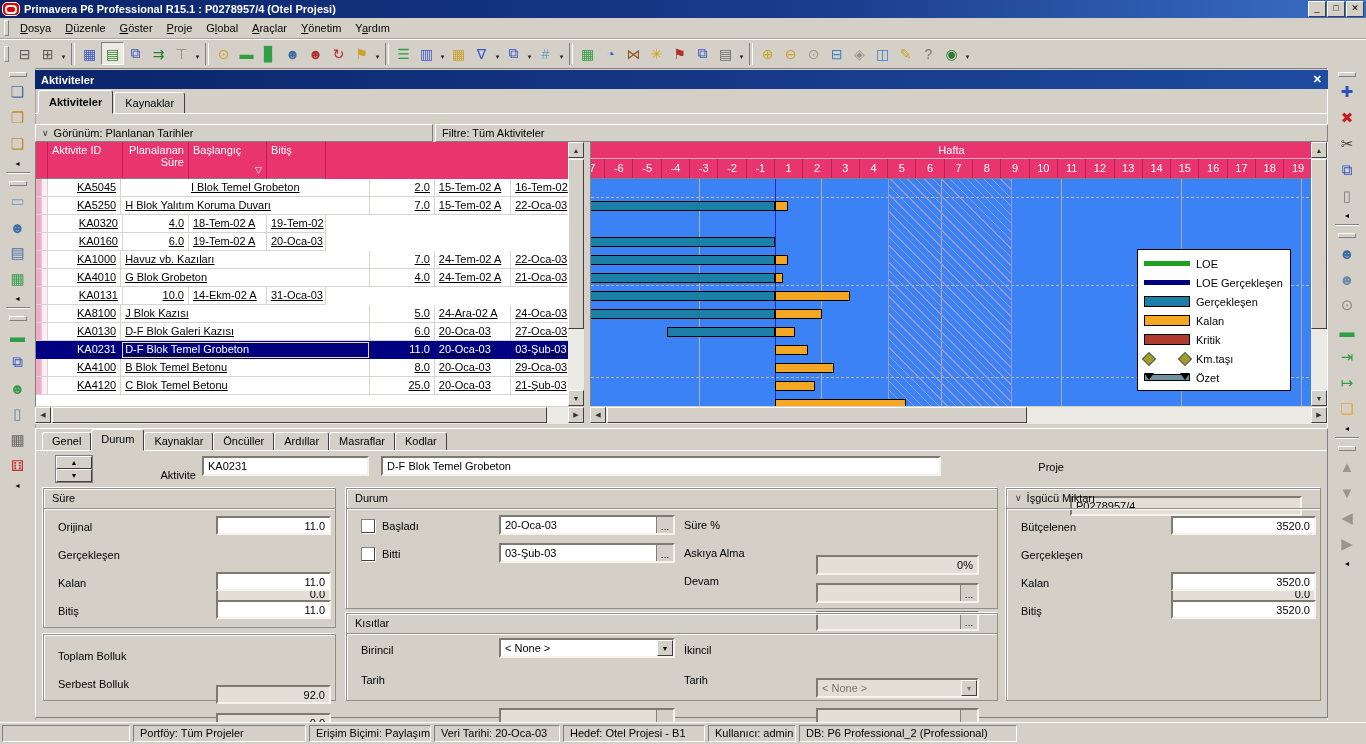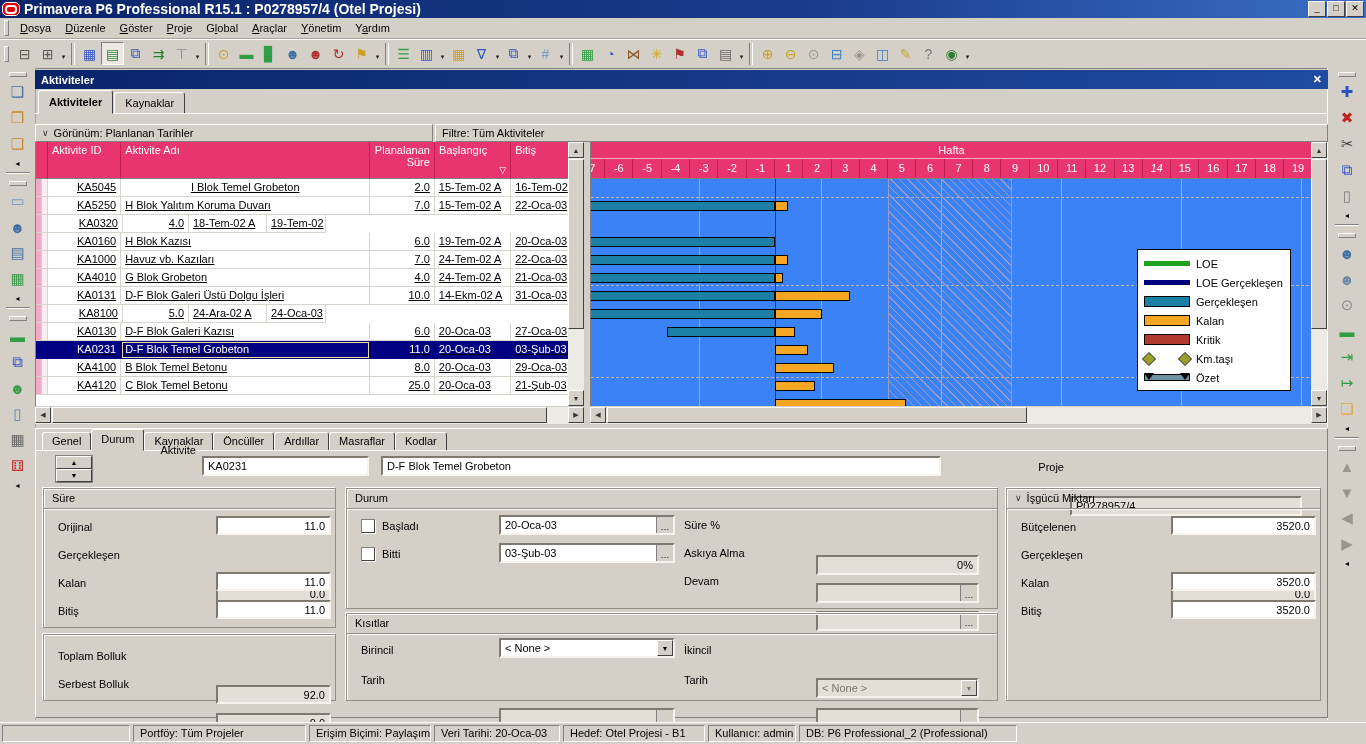--- a/index.html
+++ b/index.html
@@ -5,21 +5,21 @@
   html,body{margin:0;padding:0;background:#777;}
   #app{position:relative;width:1366px;height:744px;background:#D4D0C8;overflow:hidden;
        font-family:"Liberation Sans",sans-serif;font-size:11px;color:#000;}
   
   .titlebar{position:absolute;left:0;top:0;width:1366px;height:18px;
     background:linear-gradient(90deg,#0a246a 0%,#1a3c8c 60%,#3a6ec4 100%);
     color:#fff;display:flex;align-items:center;gap:4px;padding-left:2px;box-sizing:border-box;}
   .app-icon{width:16px;height:12px;background:#e00000;border-radius:5px;border:1px solid #fff;
     display:inline-flex;align-items:center;justify-content:center;}
   .app-icon i{display:block;width:8px;height:5px;border:2px solid #fff;border-radius:4px;}
-  .title-text{font-weight:bold;font-size:14px;white-space:nowrap;}
+  .title-text{font-weight:bold;font-size:11px;white-space:nowrap;}
   .win-controls{margin-left:auto;display:flex;gap:1px;padding-right:2px;}
   .win-btn{width:16px;height:14px;background:#D4D0C8;border:1px solid;border-color:#fff #404040 #404040 #fff;
     font-size:9px;line-height:12px;text-align:center;color:#000;}
   .menubar{position:absolute;left:0;top:18px;width:1366px;height:20px;background:#D4D0C8;
     display:flex;align-items:center;border-bottom:1px solid #a8a49c;}
   .grip{width:3px;height:14px;margin:0 4px;border:1px solid;border-color:#fff #808080 #808080 #fff;}
   .menu-item{padding:2px 7px;cursor:default;}
   .toolbar-top{position:absolute;left:0;top:39px;width:1366px;height:29px;background:#D4D0C8;
     display:flex;align-items:center;border-bottom:1px solid #808080;box-shadow:0 1px 0 #fff inset;}
   .tb-group{display:flex;align-items:center;height:26px;}
@@ -296,21 +296,20 @@
     <span>Görünüm: Planlanan Tarihler</span>
   </div>
   <div class="opt-bar" style="left:435px;width:893px;">
     <span>Filtre: Tüm Aktiviteler</span>
   </div>
 
   <div class="grid">
     <div class="grid-header" id="grid-header">
         <div class="gh-cell" style="width: 12px;"></div>
         <div class="gh-cell" style="width: 75px;">Aktivite ID</div>
-        <div class="gh-cell" style="width: 255px;">Aktivite Adı</div>
         <div class="gh-cell num" style="width: 66px;">Planalanan Süre</div>
         <div class="gh-cell" style="width: 78px;">Başlangıç<span class="sort-glyph">▽</span></div>
         <div class="gh-cell" style="width: 59px;">Bitiş</div>
       </div>
     <div class="grid-body" id="grid-body">
         <div class="grow">
           <div class="gcell strip1" style="width: 6px; padding: 0px;"></div>
           <div class="gcell strip2" style="width: 6px; padding: 0px;"></div>
           <div class="gcell num" style="width: 75px;">KA5045</div>
           <div class="gcell" style="width: 255px; text-align: center;">I Blok Temel Grobeton</div>
@@ -332,21 +331,20 @@
           <div class="gcell strip2" style="width: 6px; padding: 0px;"></div>
           <div class="gcell num" style="width: 75px;">KA0320</div>
           <div class="gcell num" style="width: 66px;">4.0</div>
           <div class="gcell" style="width: 78px;">18-Tem-02 A</div>
           <div class="gcell" style="width: 59px;">19-Tem-02</div>
         </div>
         <div class="grow">
           <div class="gcell strip1" style="width: 6px; padding: 0px;"></div>
           <div class="gcell strip2" style="width: 6px; padding: 0px;"></div>
           <div class="gcell num" style="width: 75px;">KA0160</div>
-          <div class="gcell" style="width: 255px;">H Blok Kazısı</div>
           <div class="gcell num" style="width: 66px;">6.0</div>
           <div class="gcell" style="width: 78px;">19-Tem-02 A</div>
           <div class="gcell" style="width: 59px;">20-Oca-03</div>
         </div>
         <div class="grow">
           <div class="gcell strip1" style="width: 6px; padding: 0px;"></div>
           <div class="gcell strip2" style="width: 6px; padding: 0px;"></div>
           <div class="gcell num" style="width: 75px;">KA1000</div>
           <div class="gcell" style="width: 255px;">Havuz vb. Kazıları</div>
           <div class="gcell num" style="width: 66px;">7.0</div>
@@ -359,29 +357,29 @@
           <div class="gcell num" style="width: 75px;">KA4010</div>
           <div class="gcell" style="width: 255px;">G Blok Grobeton</div>
           <div class="gcell num" style="width: 66px;">4.0</div>
           <div class="gcell" style="width: 78px;">24-Tem-02 A</div>
           <div class="gcell" style="width: 59px;">21-Oca-03</div>
         </div>
         <div class="grow">
           <div class="gcell strip1" style="width: 6px; padding: 0px;"></div>
           <div class="gcell strip2" style="width: 6px; padding: 0px;"></div>
           <div class="gcell num" style="width: 75px;">KA0131</div>
-          <div class="gcell" style="width: 255px;">D-F Blok Galeri Üstü Dolgu İşleri</div>
           <div class="gcell num" style="width: 66px;">10.0</div>
           <div class="gcell" style="width: 78px;">14-Ekm-02 A</div>
           <div class="gcell" style="width: 59px;">31-Oca-03</div>
         </div>
         <div class="grow">
           <div class="gcell strip1" style="width: 6px; padding: 0px;"></div>
           <div class="gcell strip2" style="width: 6px; padding: 0px;"></div>
           <div class="gcell num" style="width: 75px;">KA8100</div>
+          <div class="gcell" style="width: 255px;">J Blok Kazısı</div>
           <div class="gcell num" style="width: 66px;">5.0</div>
           <div class="gcell" style="width: 78px;">24-Ara-02 A</div>
           <div class="gcell" style="width: 59px;">24-Oca-03</div>
         </div>
         <div class="grow">
           <div class="gcell strip1" style="width: 6px; padding: 0px;"></div>
           <div class="gcell strip2" style="width: 6px; padding: 0px;"></div>
           <div class="gcell num" style="width: 75px;">KA0130</div>
           <div class="gcell" style="width: 255px;">D-F Blok Galeri Kazısı</div>
           <div class="gcell num" style="width: 66px;">6.0</div>
@@ -442,21 +440,21 @@
         <div class="week-cell" style="left: 268.9px; width: 28.3px;">4</div>
         <div class="week-cell" style="left: 297.2px; width: 28.3px;">5</div>
         <div class="week-cell" style="left: 325.5px; width: 28.3px;">6</div>
         <div class="week-cell" style="left: 353.8px; width: 28.3px;">7</div>
         <div class="week-cell" style="left: 382.1px; width: 28.3px;">8</div>
         <div class="week-cell" style="left: 410.4px; width: 28.3px;">9</div>
         <div class="week-cell" style="left: 438.7px; width: 28.3px;">10</div>
         <div class="week-cell" style="left: 467px; width: 28.3px;">11</div>
         <div class="week-cell" style="left: 495.3px; width: 28.3px;">12</div>
         <div class="week-cell" style="left: 523.6px; width: 28.3px;">13</div>
-        <div class="week-cell" style="left: 551.9px; width: 28.3px; font-style: italic;">14</div>
+        <div class="week-cell" style="left: 551.9px; width: 28.3px;">14</div>
         <div class="week-cell" style="left: 580.2px; width: 28.3px;">15</div>
         <div class="week-cell" style="left: 608.5px; width: 28.3px;">16</div>
         <div class="week-cell" style="left: 636.8px; width: 28.3px;">17</div>
         <div class="week-cell" style="left: 665.1px; width: 28.3px;">18</div>
         <div class="week-cell" style="left: 693.4px; width: 28.3px;">19</div>
       </div>
     <div class="gantt-body" id="gantt-body">
         <div class="gridline" style="left: 108px;"></div>
         <div class="gridline" style="left: 230px;"></div>
         <div class="gridline" style="left: 350px;"></div>
@@ -562,21 +560,21 @@
         <div class="dtab">Masraflar</div>
         <div class="dtab">Kodlar</div>
       </div>
     <div class="dtab-line"></div>
 
     <div class="spinner">
       <div class="spin-btn">▲</div>
       <div class="spin-btn">▼</div>
     </div>
 
-    <div class="dlabel" style="left:100px;top:11px;width:60px;text-align:right;">Aktivite</div>
+    <div class="dlabel" style="left:100px;top:36px;width:60px;text-align:right;">Aktivite</div>
     <input class="field" style="left: 166px; top: 27px; width: 167px; height: 20px;" value="KA0231">
     <input class="field" style="left: 345px; top: 27px; width: 560px; height: 20px;" value="D-F Blok Temel Grobeton">
     <div class="dlabel" style="left:963px;top:28px;width:65px;text-align:right;">Proje</div>
     <input class="field ro" style="left: 1034px; top: 27px; width: 232px; height: 20px;" readonly="" value="P0278957/4">
 
     <div class="groupbox" style="left:7px;top:59px;width:293px;height:140px;">
       <div class="gb-title">Süre</div>
       <div id="sure-fields">
           <div class="frow" style="left: 14px; top: 29px; width: 273px;">
             <span style="width: 140px;">Orijinal</span>

